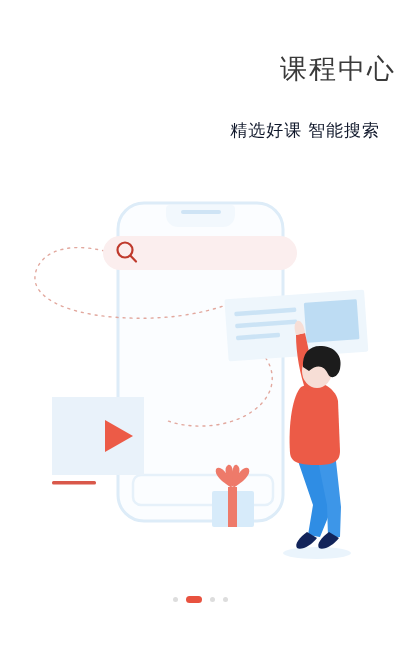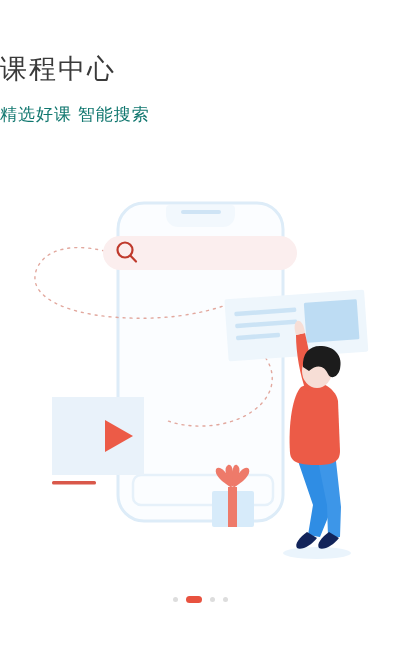--- a/index.html
+++ b/index.html
@@ -21,39 +21,39 @@
     inset: 0;
     background: #ffffff;
   }
 
   
   .header {
     position: absolute;
     top: 0;
     left: 0;
     width: 396px;
-    text-align: left;
+    text-align: right;
   }
   .title {
     margin: 0;
     padding-top: 52px;
     font-size: 27px;
     line-height: 34px;
     letter-spacing: 2px;
     font-weight: 400;
     color: #3a3a3a;
   }
   .subtitle {
-    margin: 0;
+    margin: 16px;
     padding-top: 18px;
     font-size: 17px;
     line-height: 22px;
     letter-spacing: 1px;
     font-weight: 400;
-    color: #0f766e;
+    color: #0f172a;
   }
 
   
   .illustration {
     position: absolute;
     left: 0;
     top: 175px;
     width: 400px;
     height: 400px;
   }

